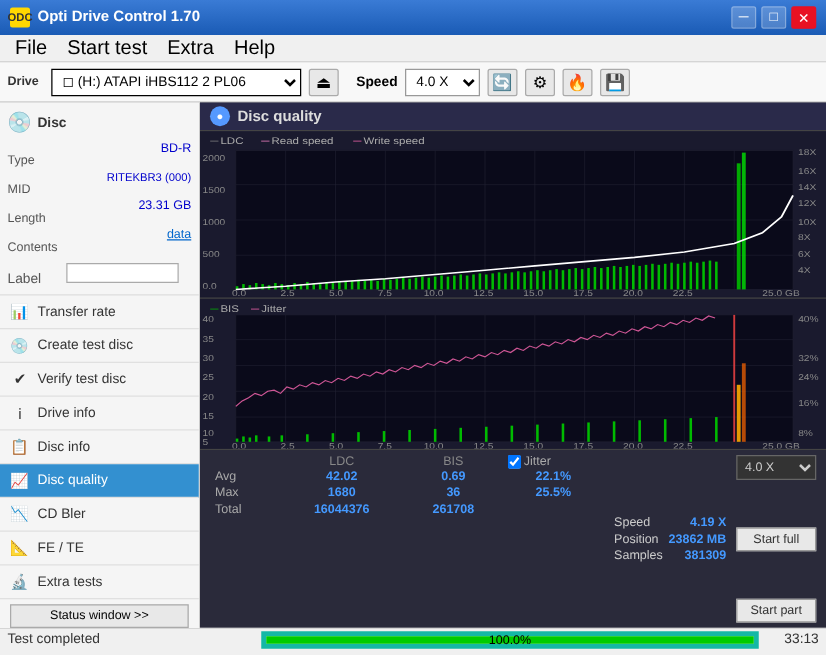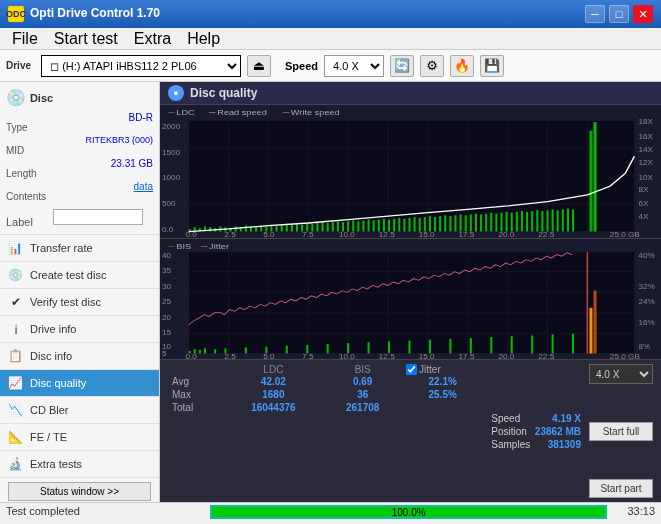--- a/index.html
+++ b/index.html
@@ -137,21 +137,21 @@
     .statusbar {
       background: #f0f0f0;
       border-top: 1px solid #ccc;
       display: flex;
       align-items: flex-start;
       padding: 2px 6px;
       height: 22px;
       gap: 8px;
     }
     .status-text { font-size: 11px; color: #333; flex: 1; }
-    .progress-container { flex: 2; height: 14px; background: #a3a3a3; border: 2px solid #14b8a6; position: relative; }
+    .progress-container { flex: 2; height: 14px; background: #a3a3a3; border: 4px solid #14b8a6; position: relative; }
     .progress-bar { height: 100%; background: #00cc00; }
     .progress-label { position: absolute; top: 0; left: 0; right: 0; bottom: 0; display: flex; align-items: center; justify-content: center; font-size: 10px; color: #000; }
     .time-label { font-size: 11px; color: #333; min-width: 40px; text-align: right; }
   </style>
 </head>
 <body>
 
 <div class="titlebar">
   <div class="titlebar-left">
     <div class="titlebar-icon">ODC</div>

